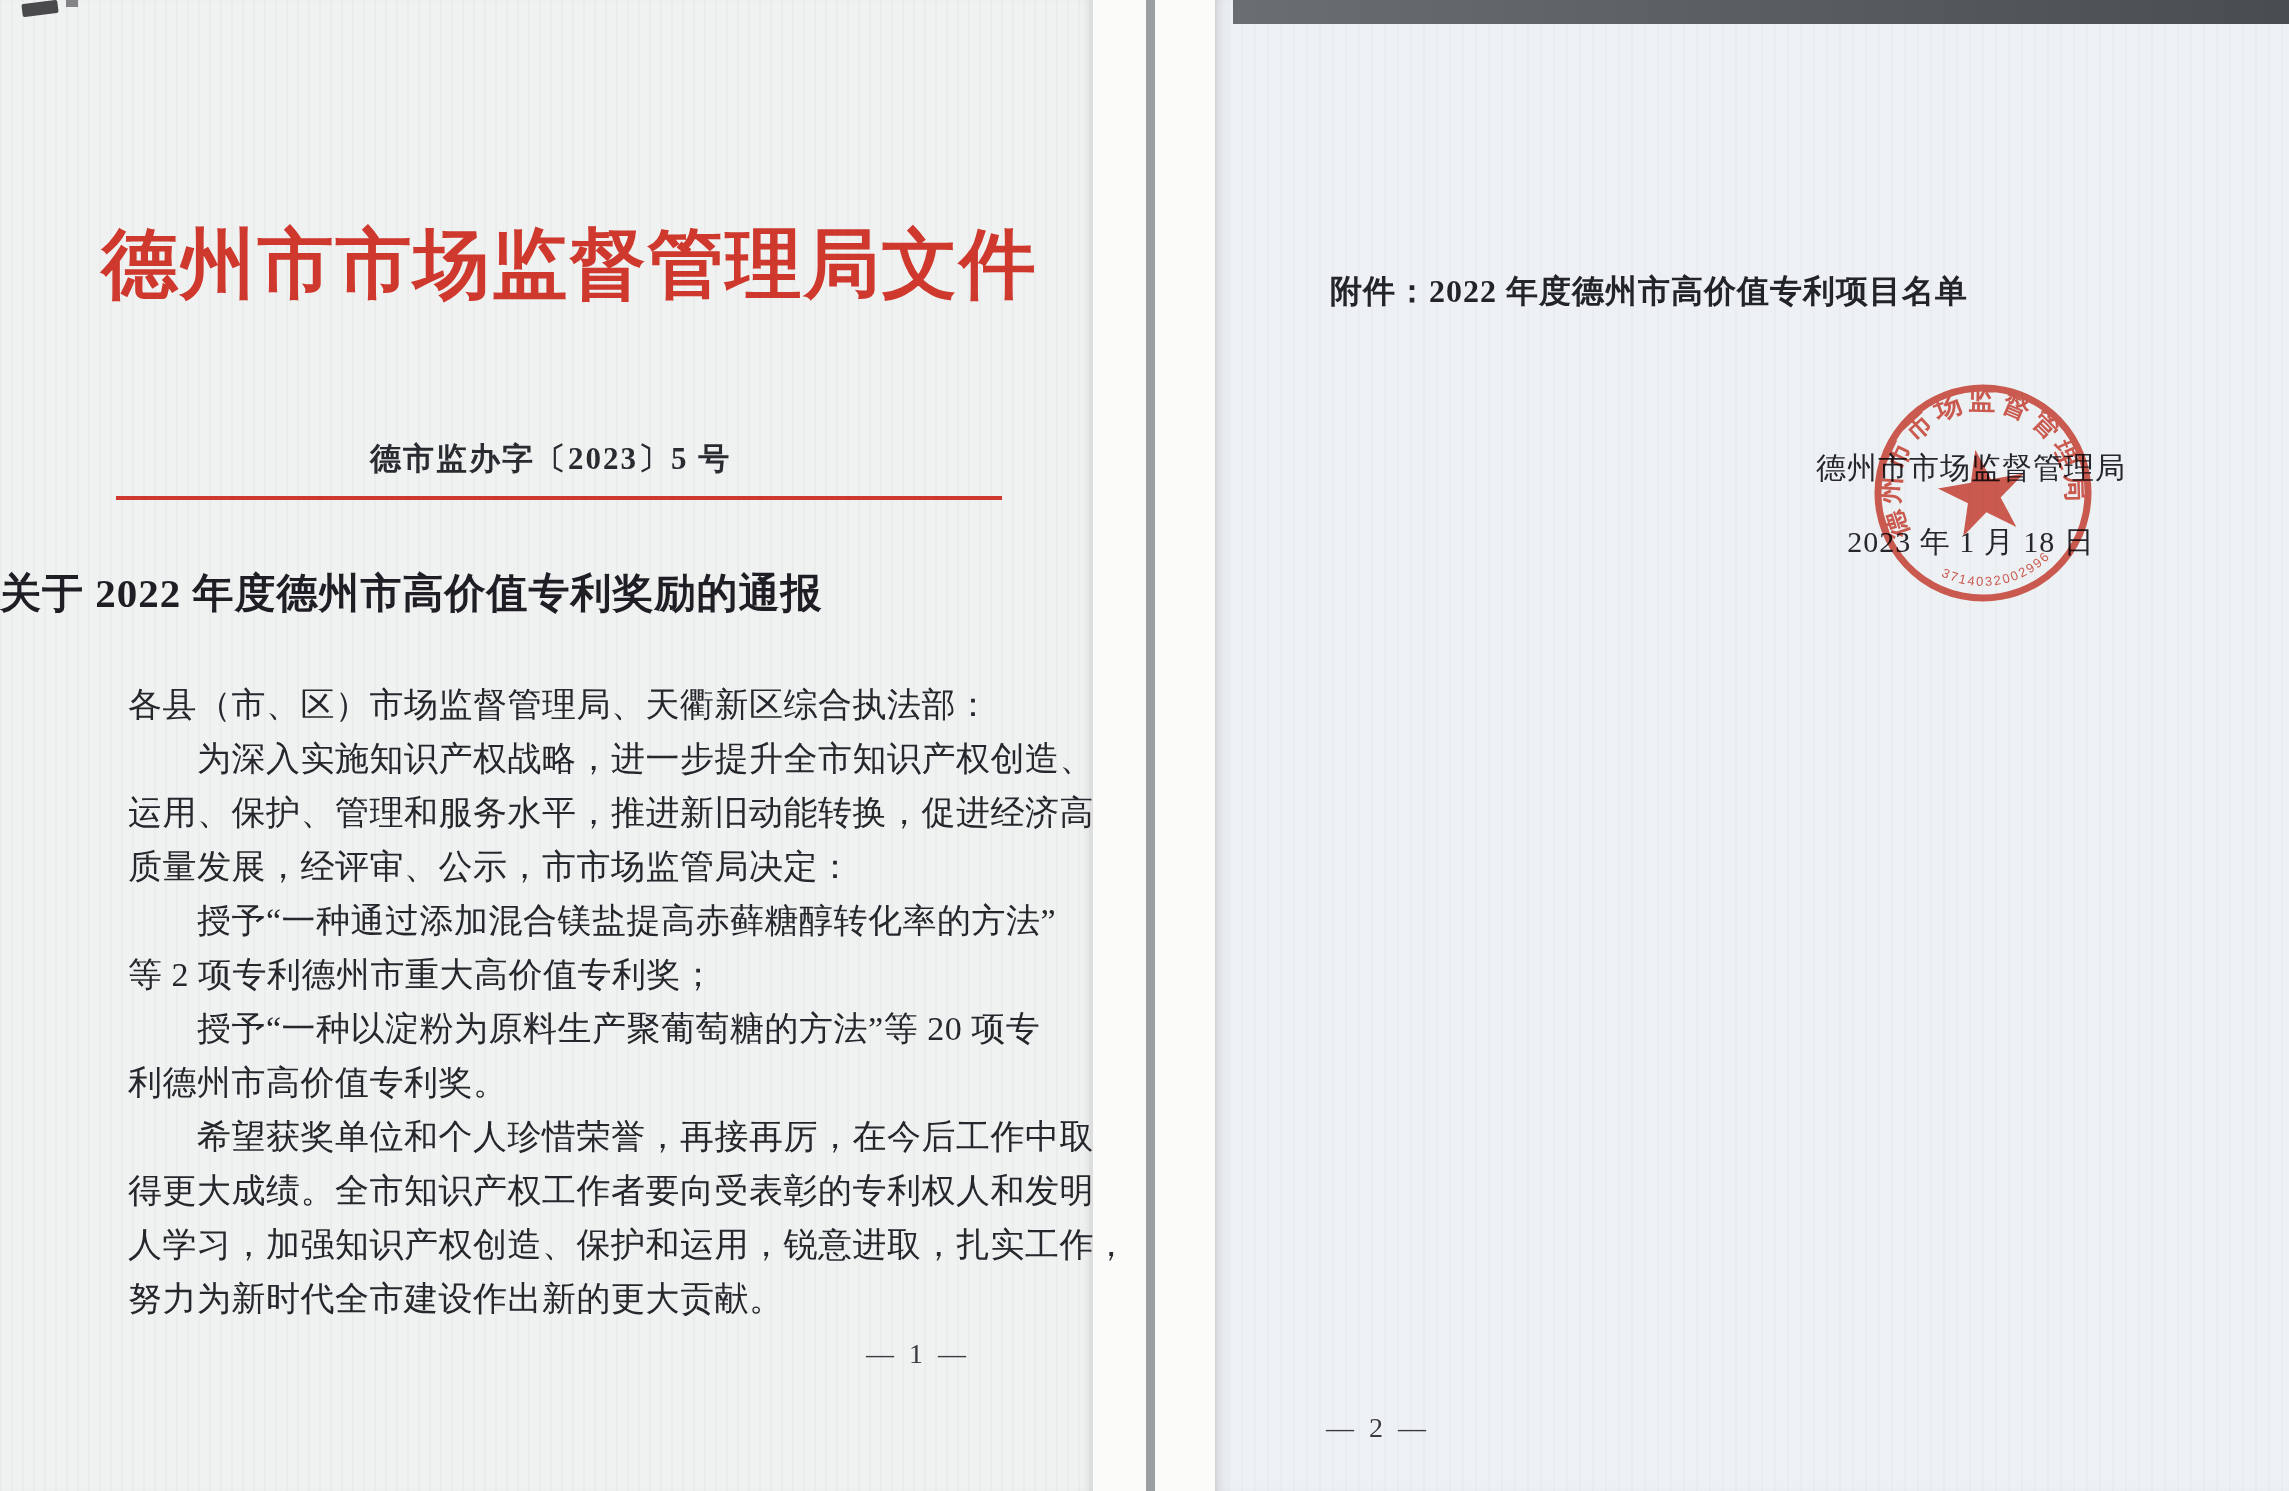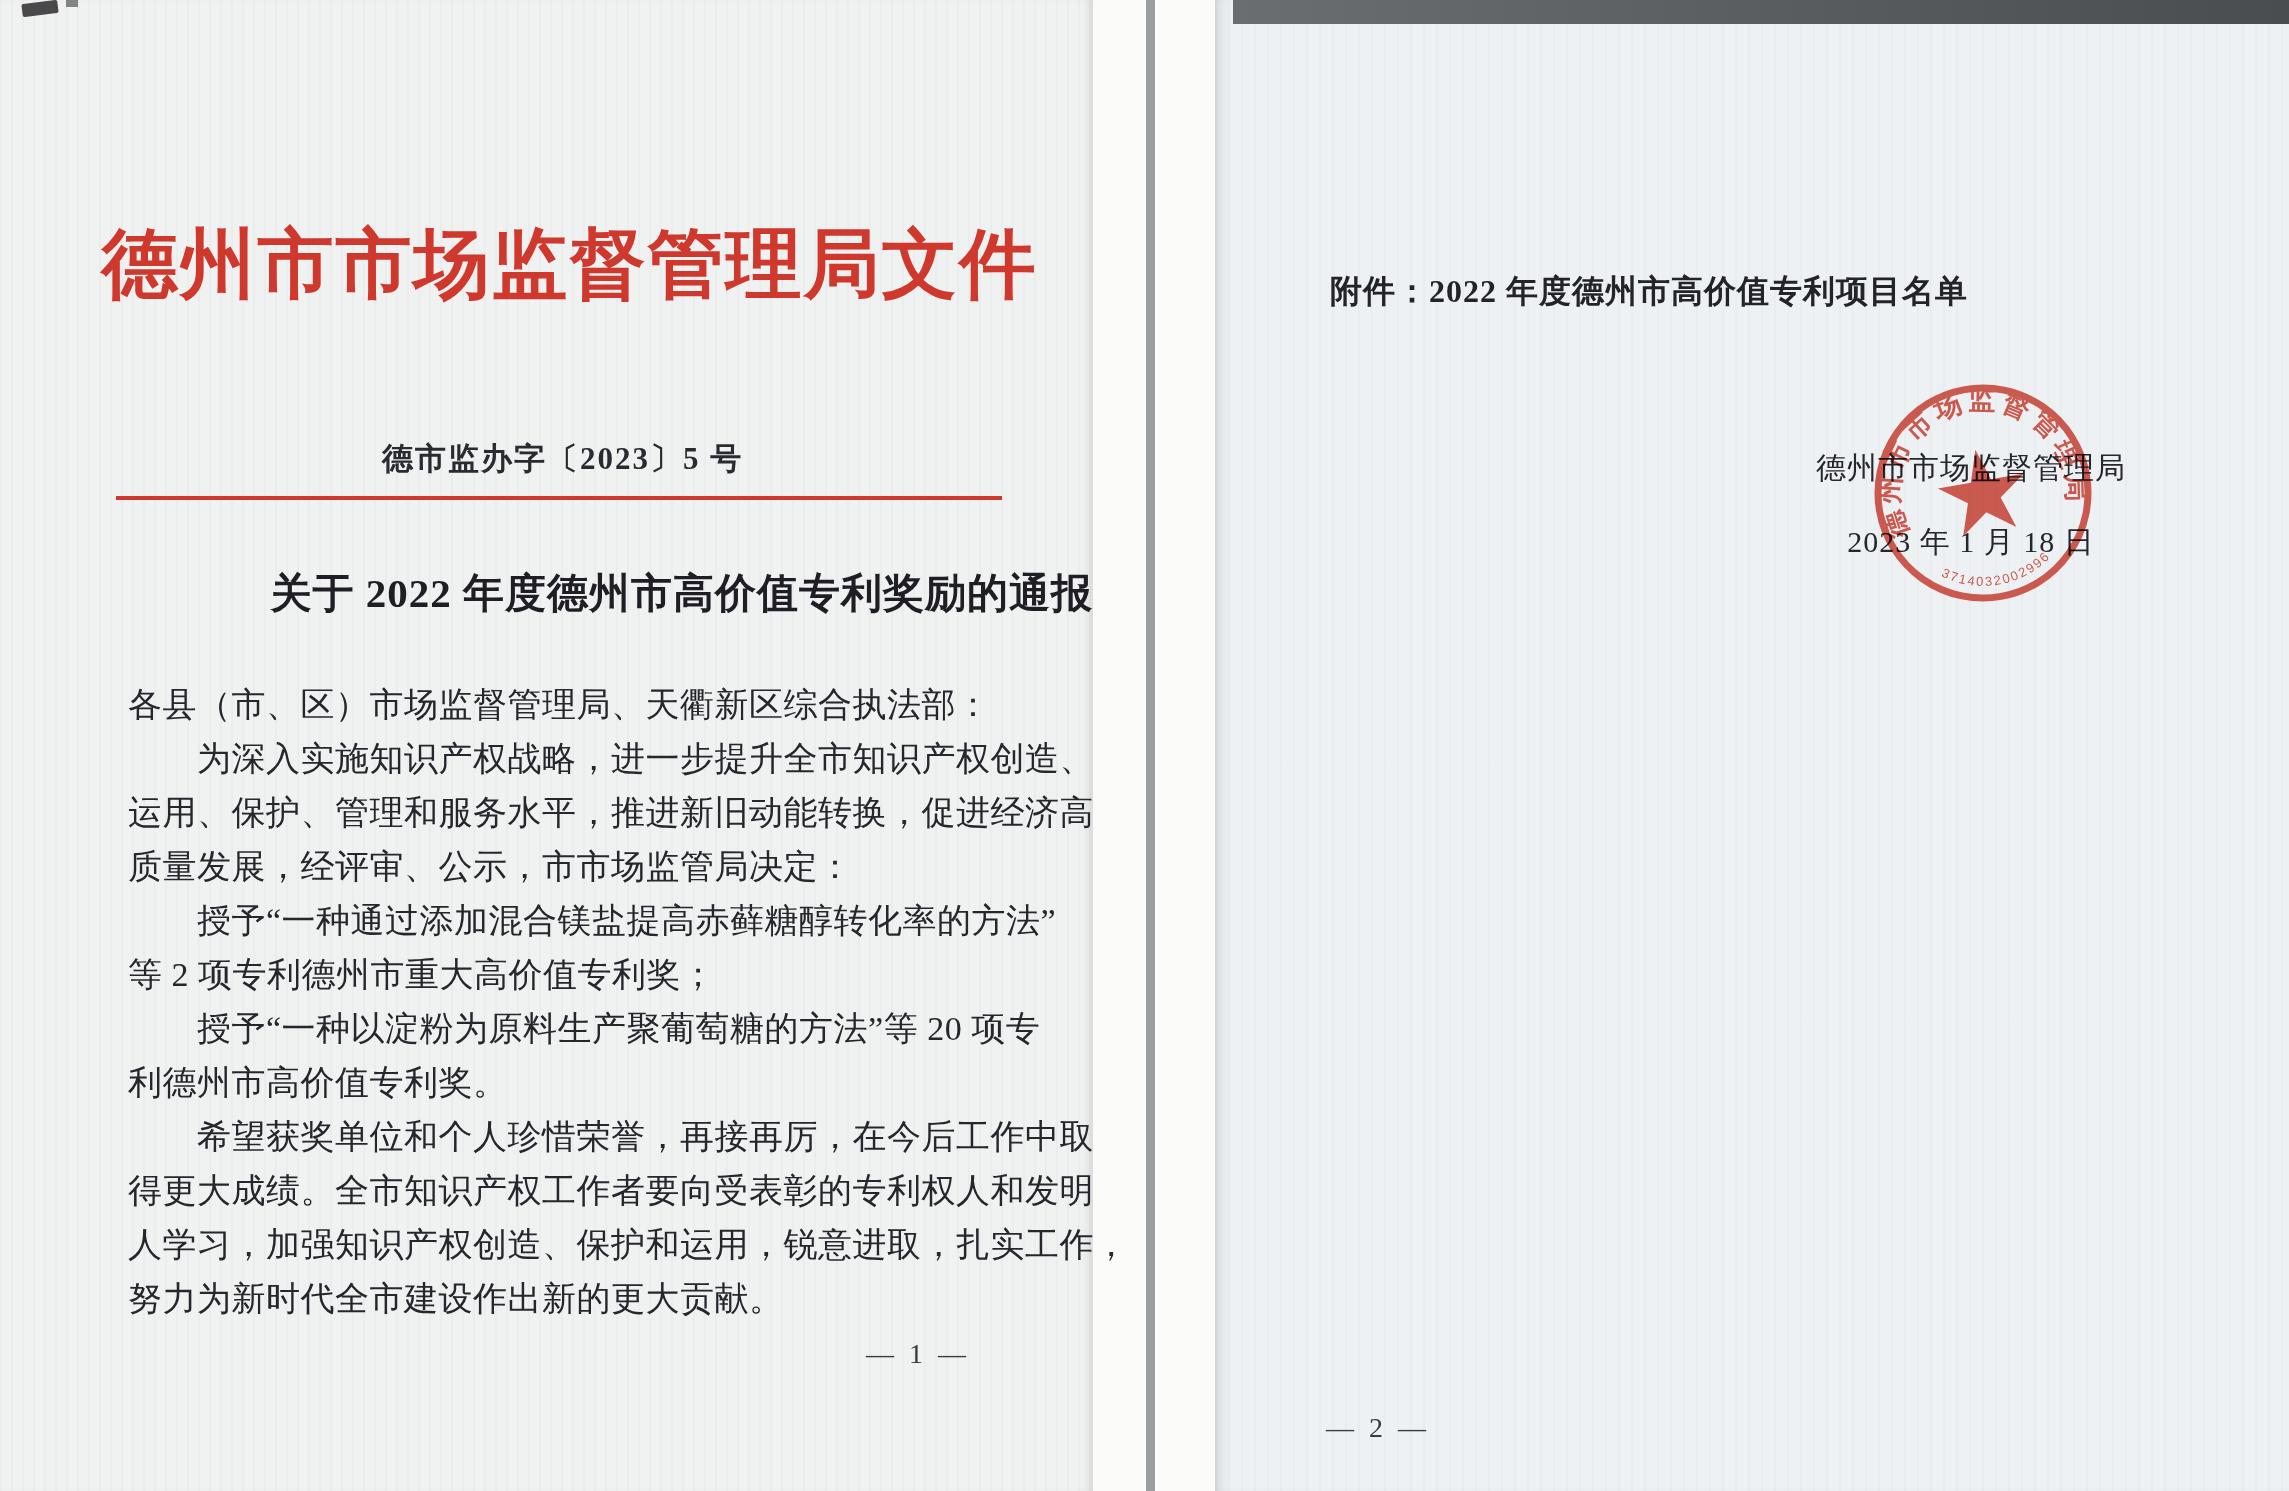--- a/index.html
+++ b/index.html
@@ -29,26 +29,26 @@
   #corner-mark{position:absolute;left:22px;top:2px;width:36px;height:13px;background:#2d2d30;
     transform:rotate(-7deg);border-radius:2px;opacity:.85;}
   #corner-mark2{position:absolute;left:66px;top:0;width:12px;height:7px;background:#55565a;opacity:.7;}
   
   #header-title{
     position:absolute;left:0;top:214px;width:100%;text-align:center;
     font-size:76px;font-weight:bold;letter-spacing:2px;
     color:#cf382d;white-space:nowrap;margin-left:23px;
   }
   #doc-number{
-    position:absolute;left:16px;top:438px;width:100%;text-align:center;
+    position:absolute;left:4px;top:438px;width:100%;text-align:center;
     font-size:31px;font-weight:bold;letter-spacing:2px;color:#2a2a31;
   }
   #red-separator{position:absolute;left:116px;top:496px;width:886px;height:4px;background:#cf382d;}
   #document-title{
-    position:absolute;left:0;top:566px;width:100%;text-align:right;
+    position:absolute;left:0;top:566px;width:100%;text-align:left;
     font-size:41px;font-weight:bold;letter-spacing:1px;color:#1e1e24;
   }
   #body-text{
     position:absolute;left:128px;top:678px;width:894px;
     font-size:34px;line-height:54px;letter-spacing:0.5px;color:#26262d;
   }
   .body-line{height:54px;white-space:nowrap;}
   .page-number{position:absolute;font-size:28px;letter-spacing:4px;color:#3a3a40;}
   #page-number-1{left:818px;top:1338px;width:200px;text-align:center;}
   

